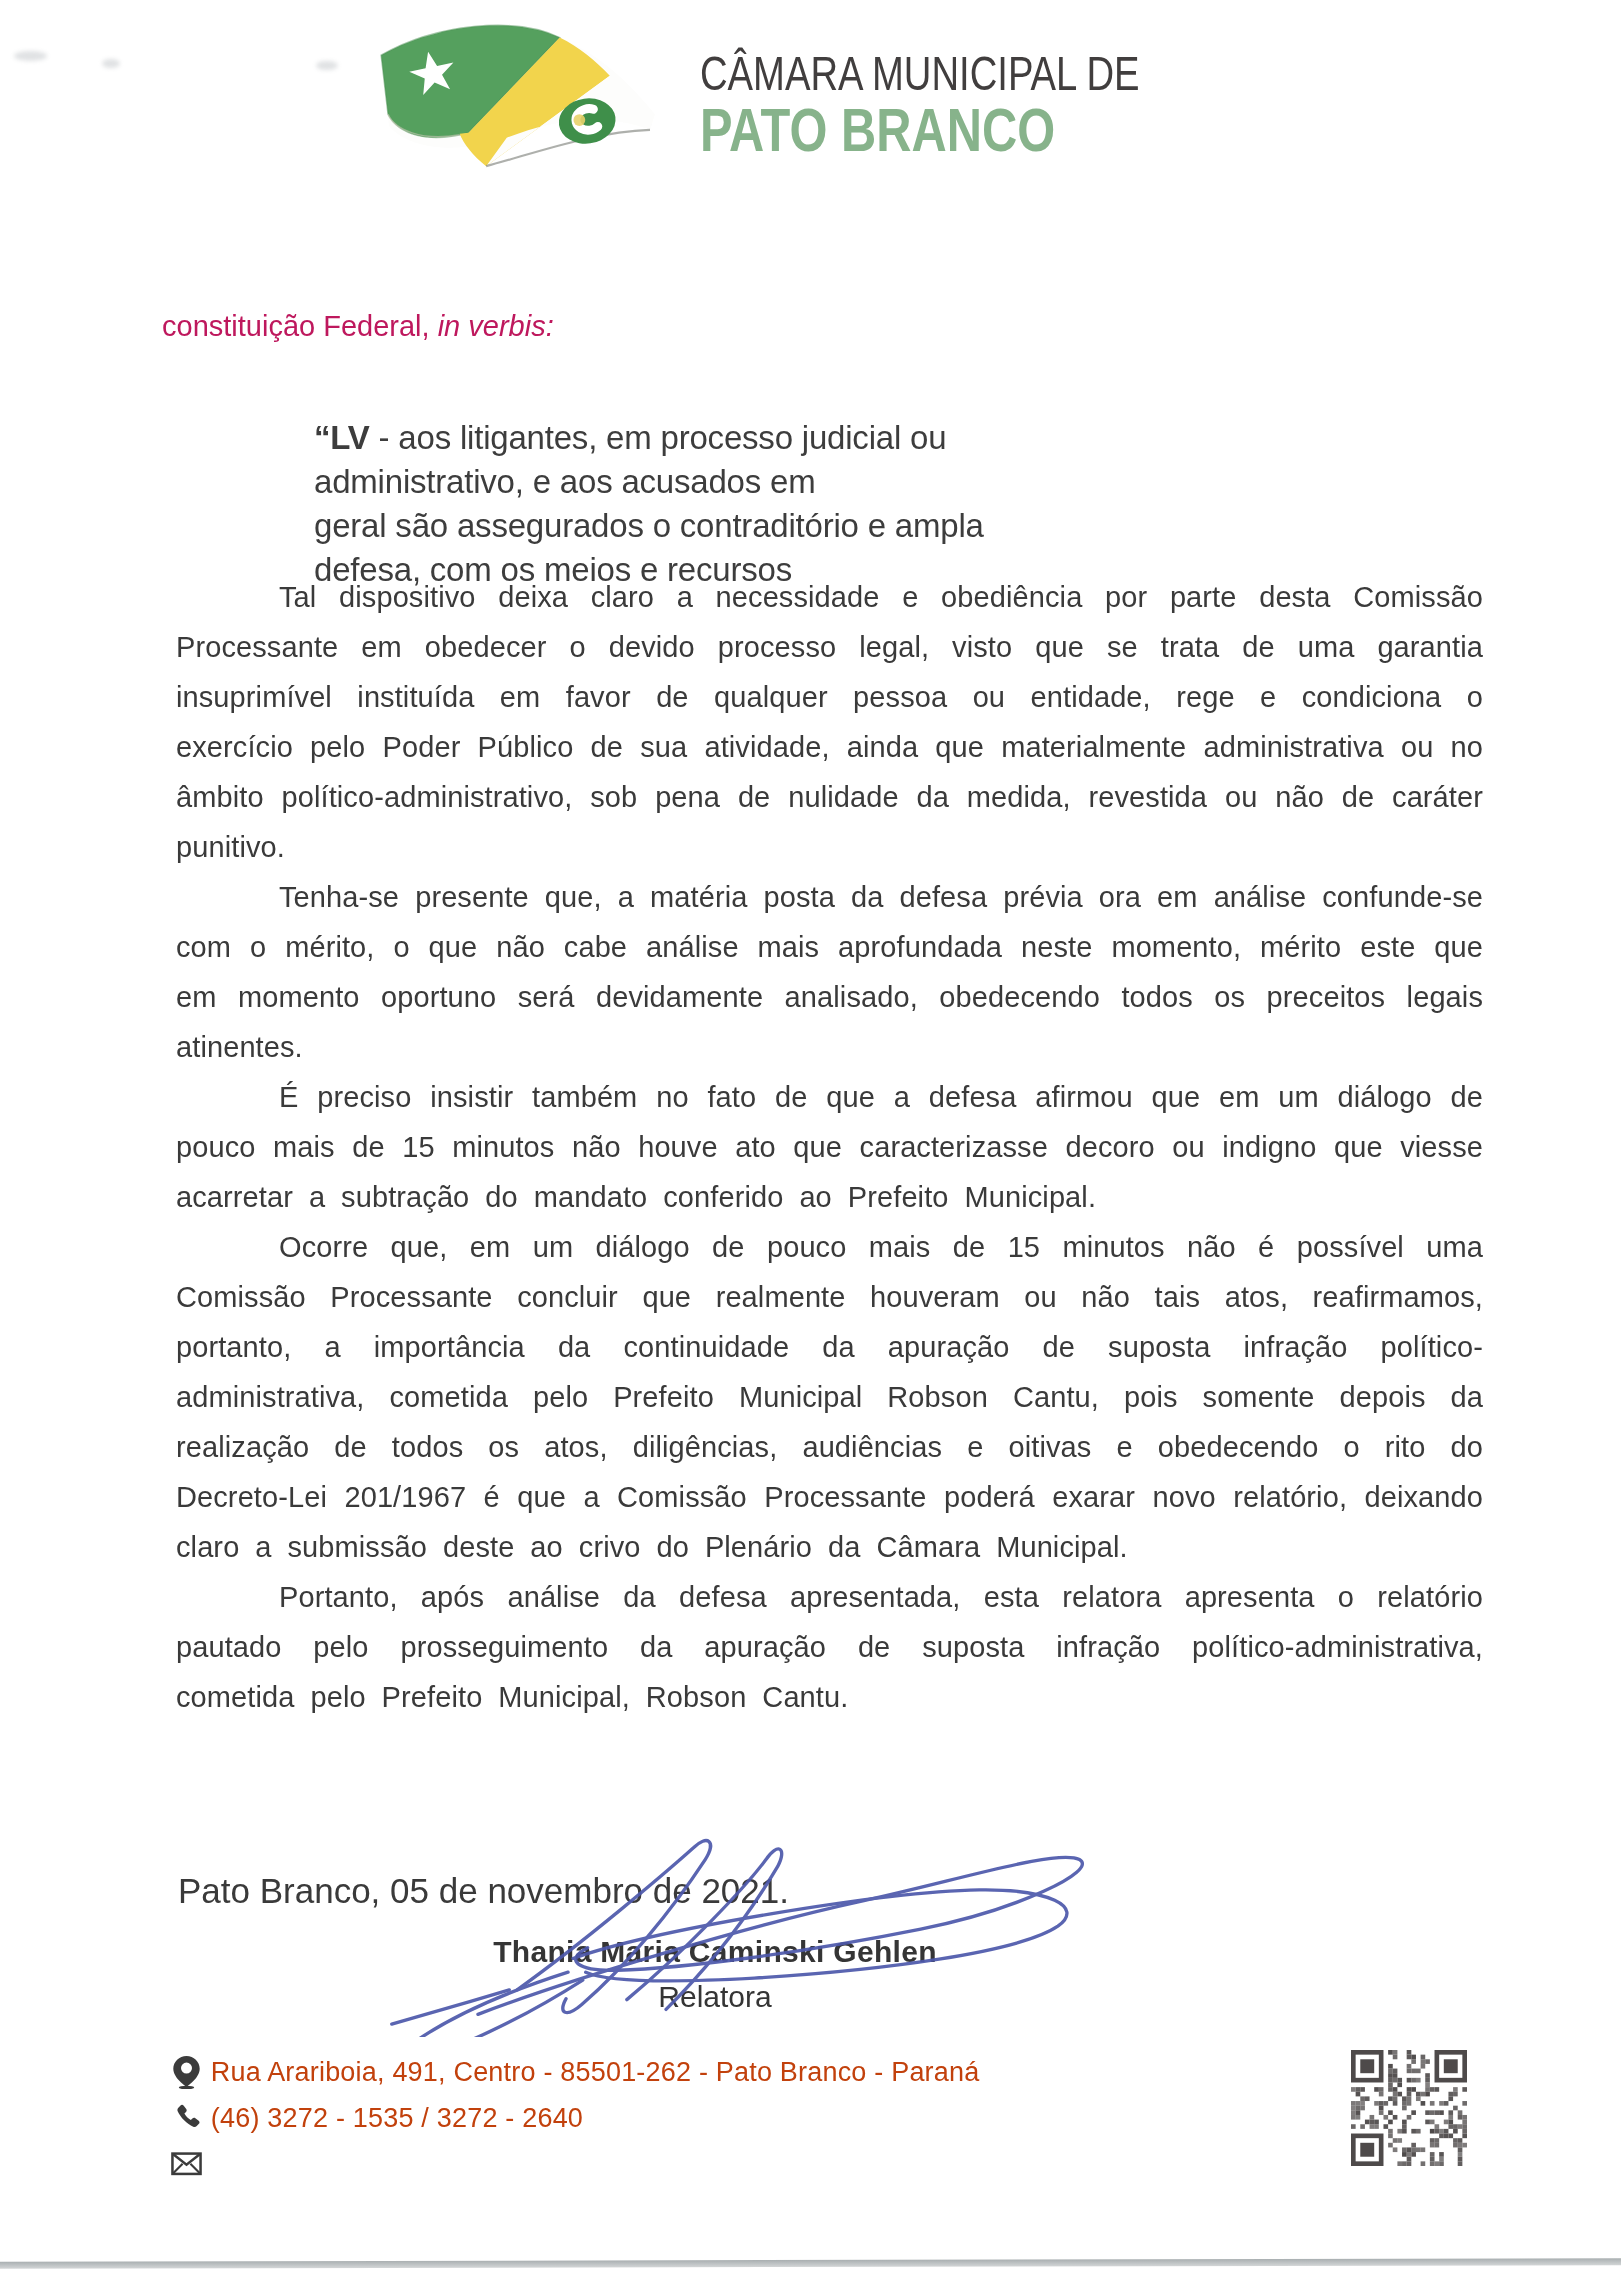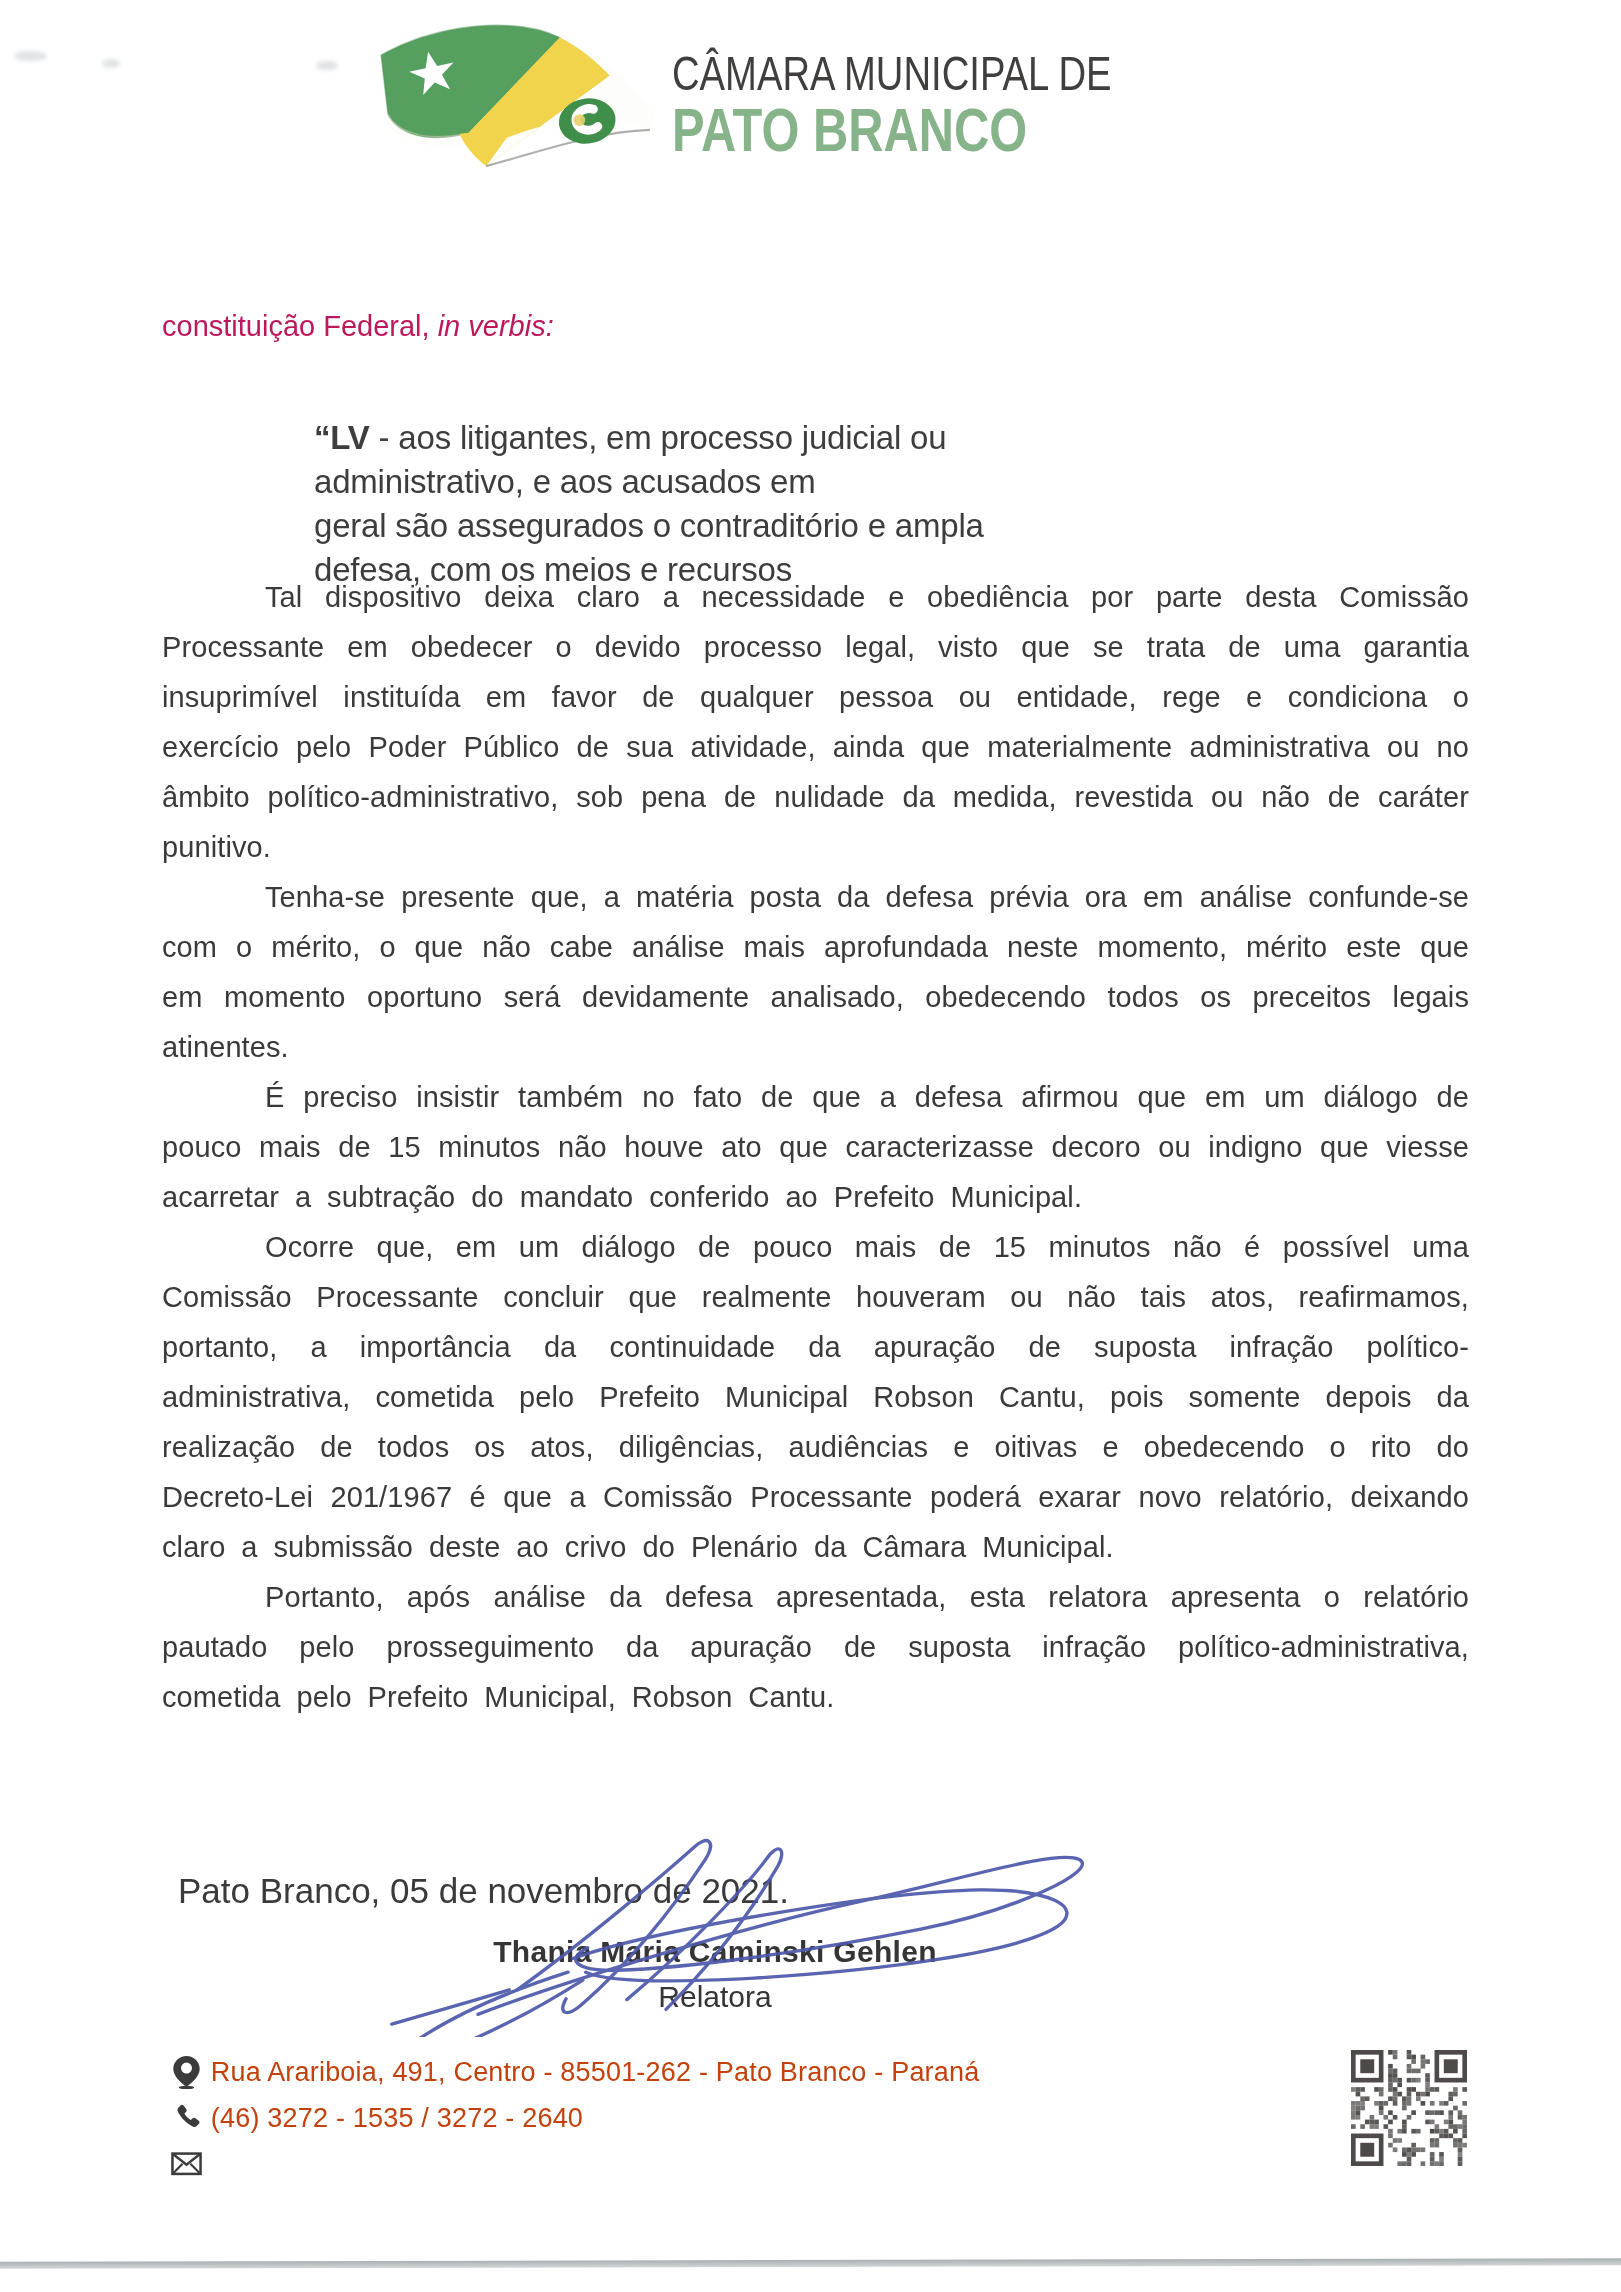--- a/index.html
+++ b/index.html
@@ -6,42 +6,42 @@
   .page{
     position:relative;
     width:1621px;height:2293px;
     background:#ffffff;
     font-family:"Liberation Sans", sans-serif;
     color:#333;
     overflow:hidden;
   }
   
   .logo{position:absolute;left:365px;top:15.7px;width:309px;height:157px;}
-  .org{position:absolute;left:672px;top:45px;}
+  .org{position:absolute;left:700px;top:45px;}
   .org-line1{
     font-size:49px;font-weight:500;color:#413e3e;letter-spacing:0px;
     transform:scaleX(0.78);transform-origin:left top;white-space:nowrap;
   }
   .org-line2{
     font-size:61px;font-weight:bold;letter-spacing:0px;margin-top:-5.9px;
     transform:scaleX(0.80);transform-origin:left top;white-space:nowrap;
     text-shadow:0 0 1px rgba(255,255,255,.4);
   }
   .smudge{position:absolute;border-radius:50%;filter:blur(2px);opacity:.3;background:#9aa0a6;}
   
   .intro{position:absolute;left:162px;top:310px;font-size:29px;color:#be185d;}
   .intro .it{font-style:italic;}
   .quote{
     position:absolute;left:314px;top:416px;width:686px;
     font-size:33px;color:#3d3d3d;line-height:44px;
     letter-spacing:-0.2px;
   }
   .quote .lead{font-weight:bold;}
   .bodytext{
-    position:absolute;left:162px;top:572px;width:1307px;
+    position:absolute;left:176px;top:572px;width:1307px;
     font-size:29px;line-height:50px;color:#3a3a3a;
     text-align:justify;word-spacing:7.8px;letter-spacing:0.1px;
   }
   .bodytext p{margin:0;text-indent:103px;}
   .dateline{position:absolute;left:178px;top:1835px;font-size:35px;color:#3a3a3a;margin-top:36px;}
   
   .sig-name{
     position:absolute;left:372px;top:1935px;width:686px;text-align:center;
     font-size:30px;font-weight:bold;color:#353535;letter-spacing:0.3px;
   }

